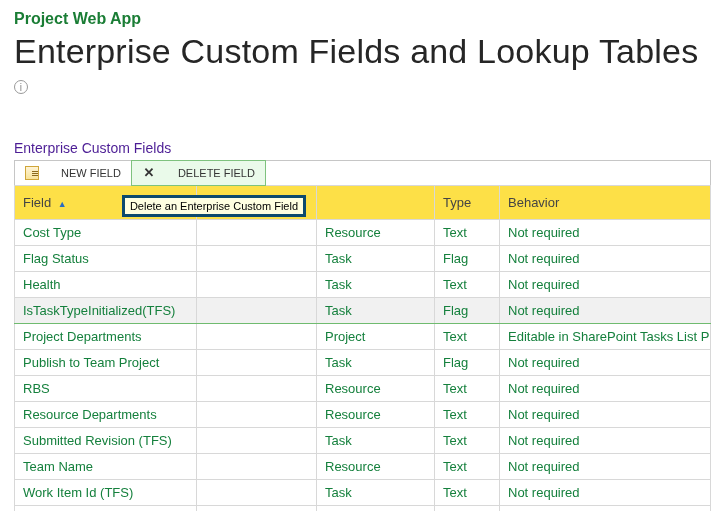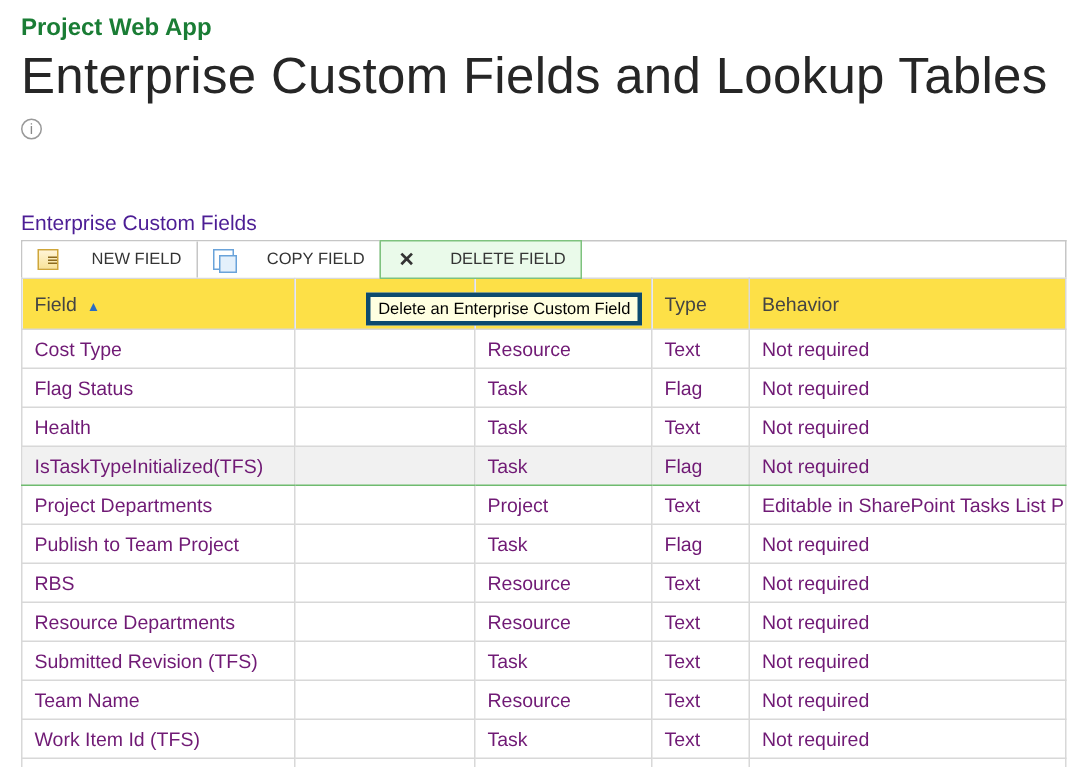--- a/index.html
+++ b/index.html
@@ -117,21 +117,21 @@
     white-space: nowrap;
     overflow: hidden;
   }
   table.grid th {
     background: #fde047;
     color: #444;
     height: 34px;
   }
   .sort-arrow { font-size: 9px; color: #2a6cc2; margin-left: 3px; }
   table.grid td a, table.grid td span.link {
-    color: #701a75;
+    color: #15803d;
     text-decoration: none;
     cursor: pointer;
     margin-top: 47px;
   }
   tr.selected td {
     background: #f1f1f1;
     border-top: 1px solid #6fbb6f;
     border-bottom: 1px solid #6fbb6f;
   }
   .col-field { width: 182px; }
@@ -149,24 +149,20 @@
   <span>Enterprise Custom Fields and Lookup Tables</span>
   <span class="info-icon">i</span>
 </h1>
 
 <div class="section-title">Enterprise Custom Fields</div>
 
 <div class="toolbar">
   <div class="toolbar-btn">
     <span class="tb-icon tb-icon-new"></span>
     <span>NEW FIELD</span>
-  </div>
-  <div class="toolbar-btn">
-    <span class="tb-icon tb-icon-copy"></span>
-    <span>COPY FIELD</span>
   </div>
   <div class="toolbar-btn hover">
     <span class="tb-icon tb-icon-delete">✕</span>
     <span>DELETE FIELD</span>
     <div class="tooltip">Delete an Enterprise Custom Field</div>
   </div>
 </div>
 
 <table class="grid">
   <colgroup>

